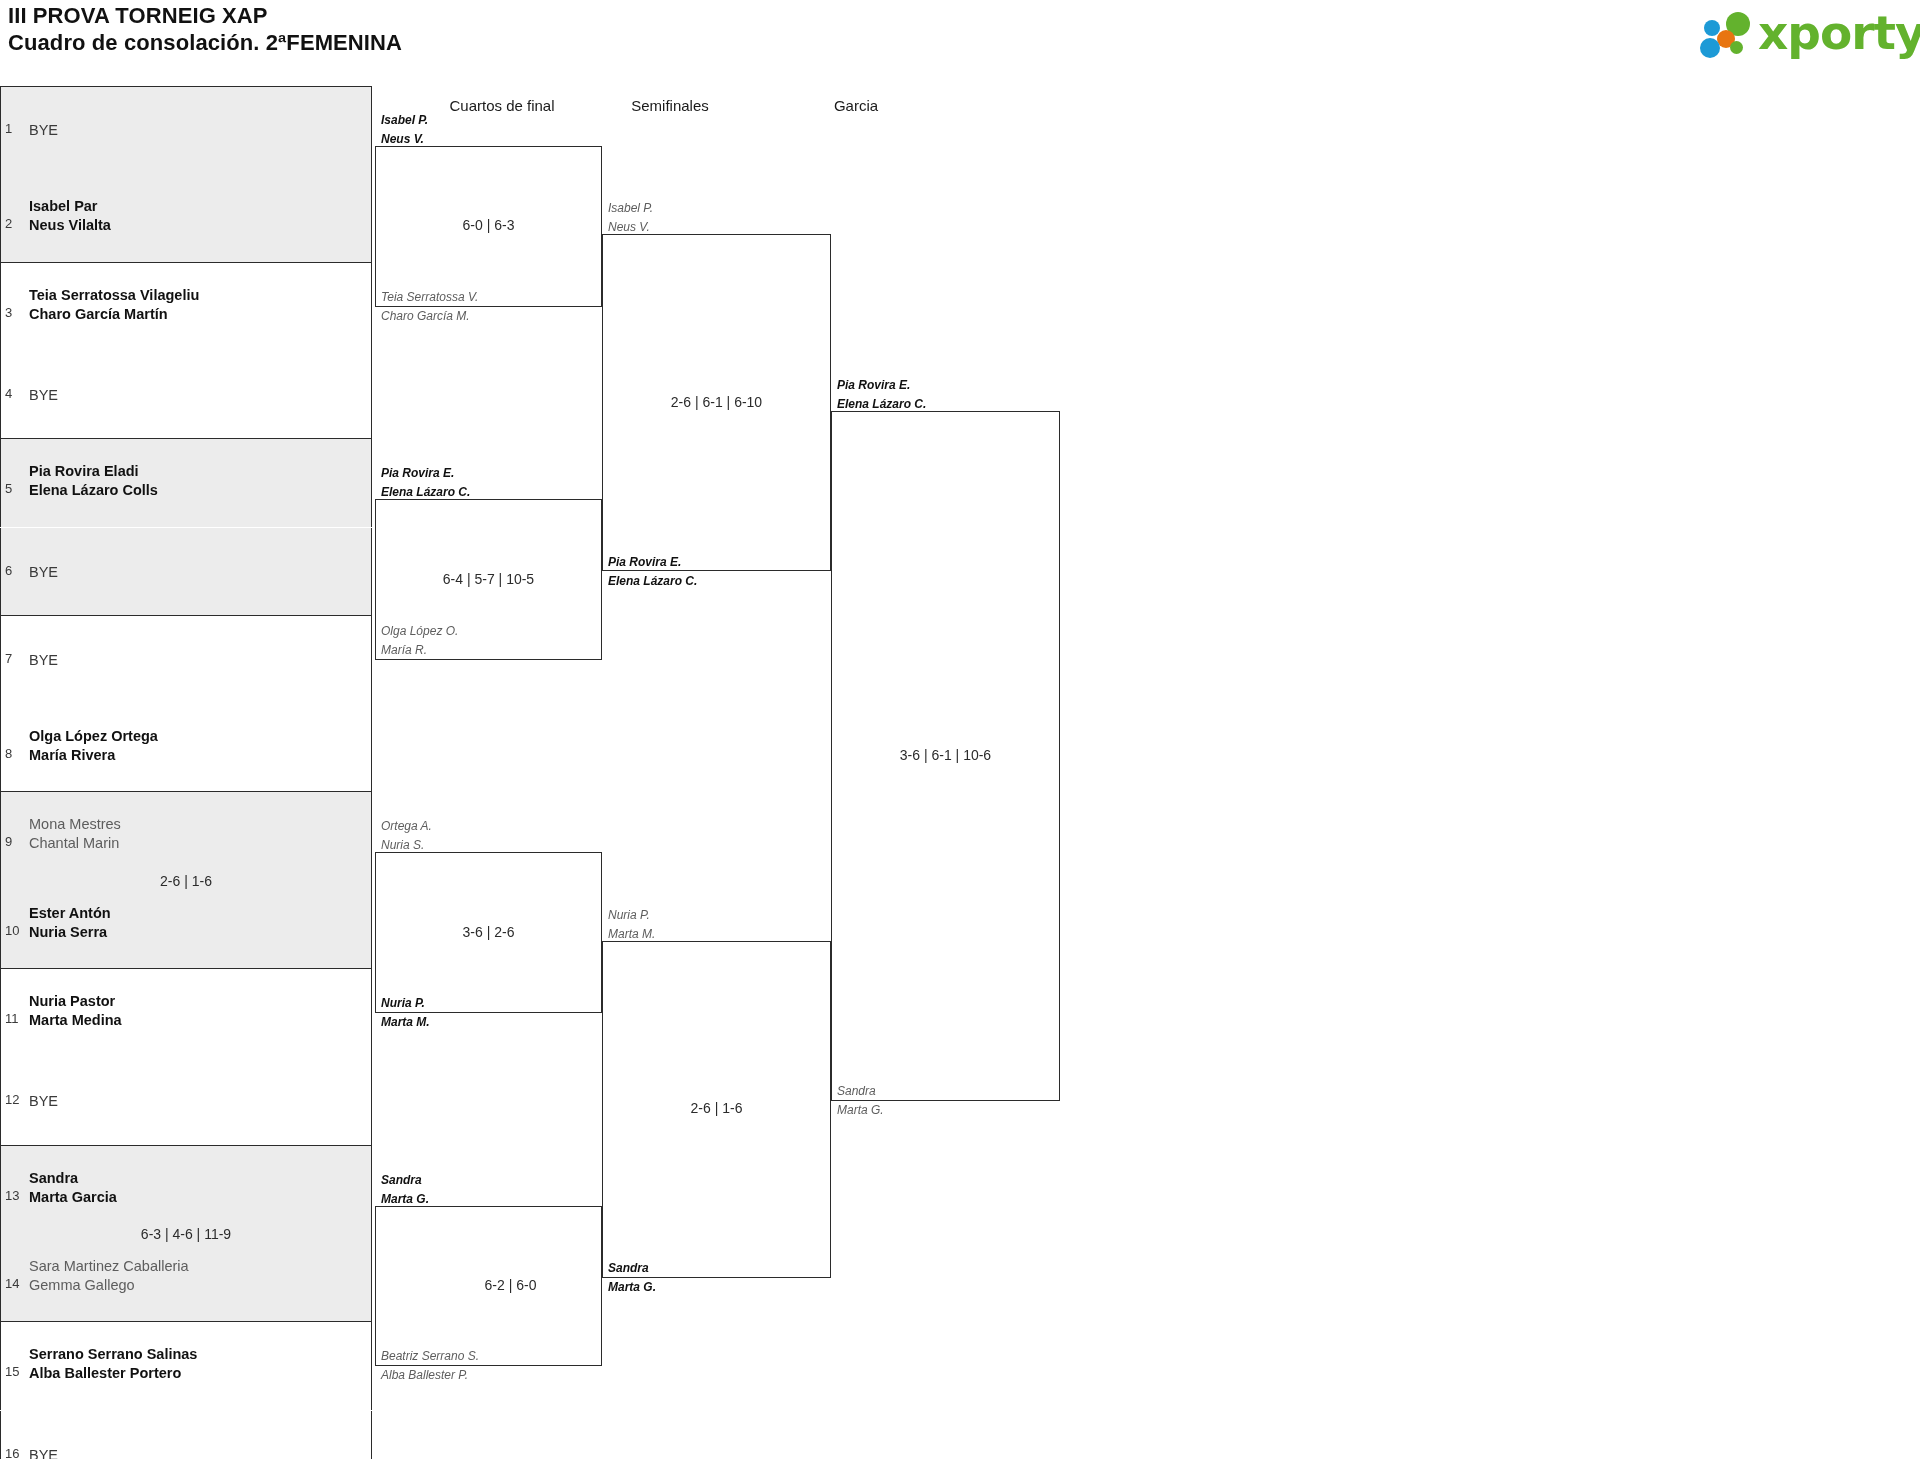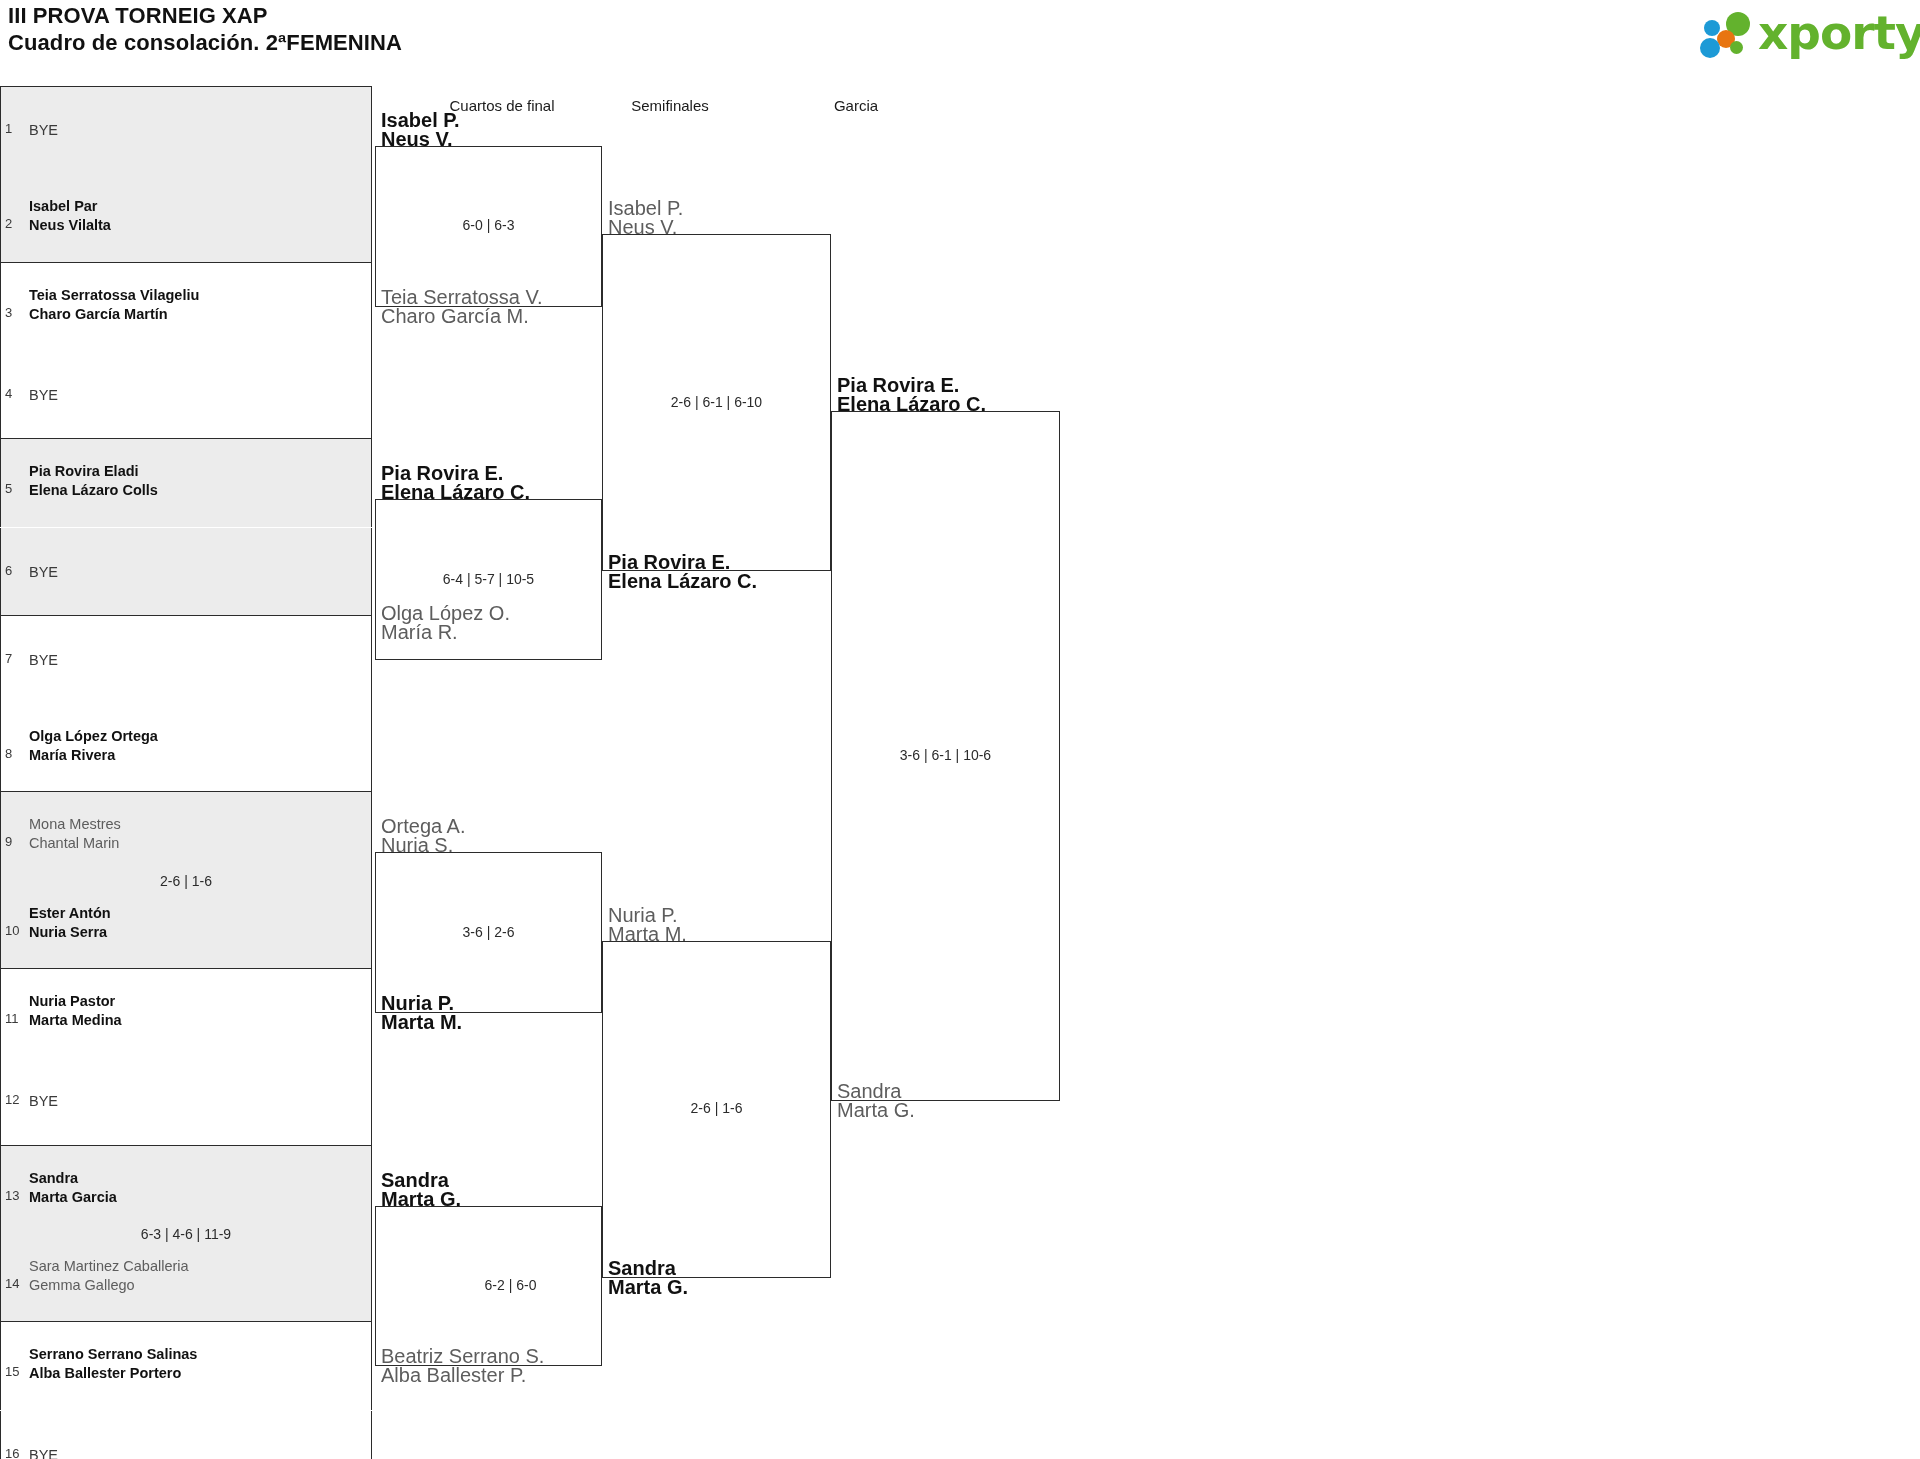--- a/index.html
+++ b/index.html
@@ -136,23 +136,24 @@
     position: absolute;
     font-size: 14px;
     color: #2b2b2b;
     text-align: center;
     white-space: nowrap;
   }
 
   
   .entrant {
     position: absolute;
-    font-size: 20px;
+    font-size: 12px;
     line-height: 19px;
     white-space: nowrap;
+    font-style: italic;
   }
   .entrant.winner { font-weight: bold; color: #111111; }
   .entrant.loser  { font-weight: normal; color: #5d5d5d; }
 </style>
 </head>
 <body>
 
 <div id="header">
   <div class="title-line" id="title-1">III PROVA TORNEIG XAP</div>
   <div class="title-line" id="title-2">Cuadro de consolación. 2ªFEMENINA</div>
@@ -274,21 +275,21 @@
     <div class="entrant loser" style="left: 381px; top: 287.6px;">
       <div>Teia Serratossa V.</div>
       <div>Charo García M.</div>
     </div>
     <div class="conn-box" style="left: 375px; top: 146px; width: 227px; height: 160.6px;"></div>
     <div class="conn-score" style="left: 375px; top: 217.3px; width: 227px;">6-0 | 6-3</div>
     <div class="entrant winner" style="left: 381px; top: 464.2px;">
       <div>Pia Rovira E.</div>
       <div>Elena Lázaro C.</div>
     </div>
-    <div class="entrant loser" style="left: 381px; top: 604px;">
+    <div class="entrant loser" style="left: 381px; top: 622px;">
       <div>Olga López O.</div>
       <div>María R.</div>
     </div>
     <div class="conn-box" style="left: 375px; top: 499.2px; width: 227px; height: 160.6px;"></div>
     <div class="conn-score" style="left: 375px; top: 570.5px; width: 227px;">6-4 | 5-7 | 10-5</div>
     <div class="entrant loser" style="left: 381px; top: 817.4px;">
       <div>Ortega A.</div>
       <div>Nuria S.</div>
     </div>
     <div class="entrant winner" style="left: 381px; top: 994px;">

